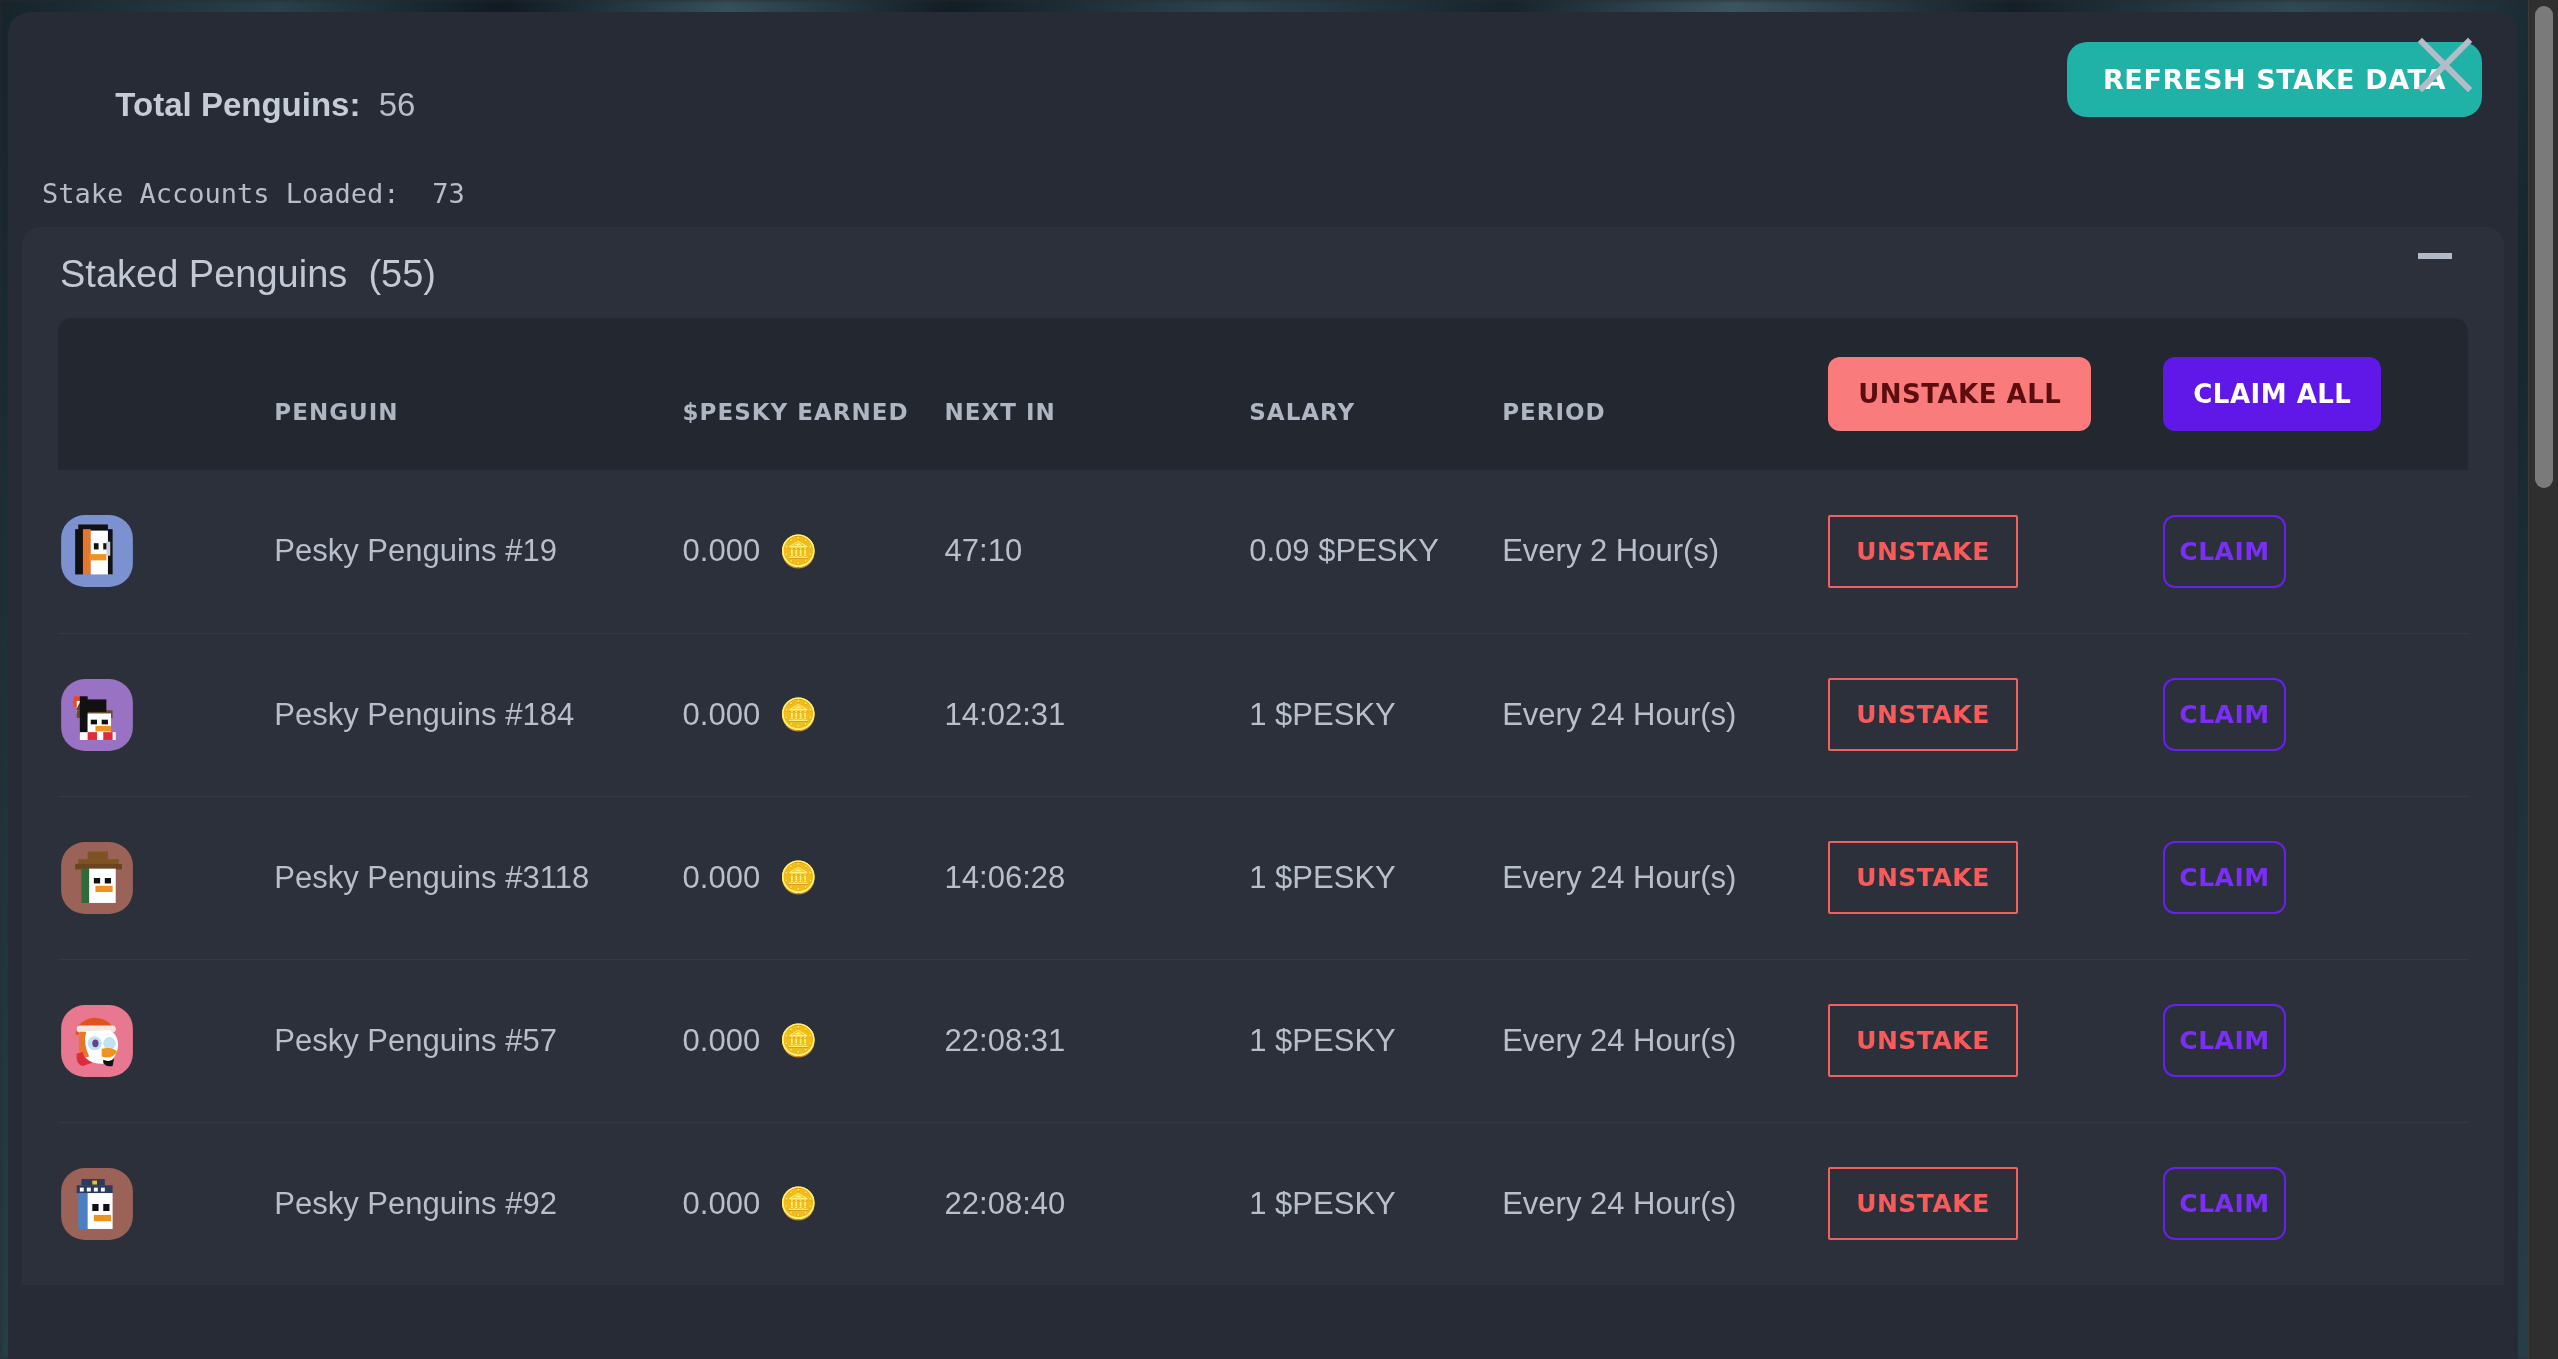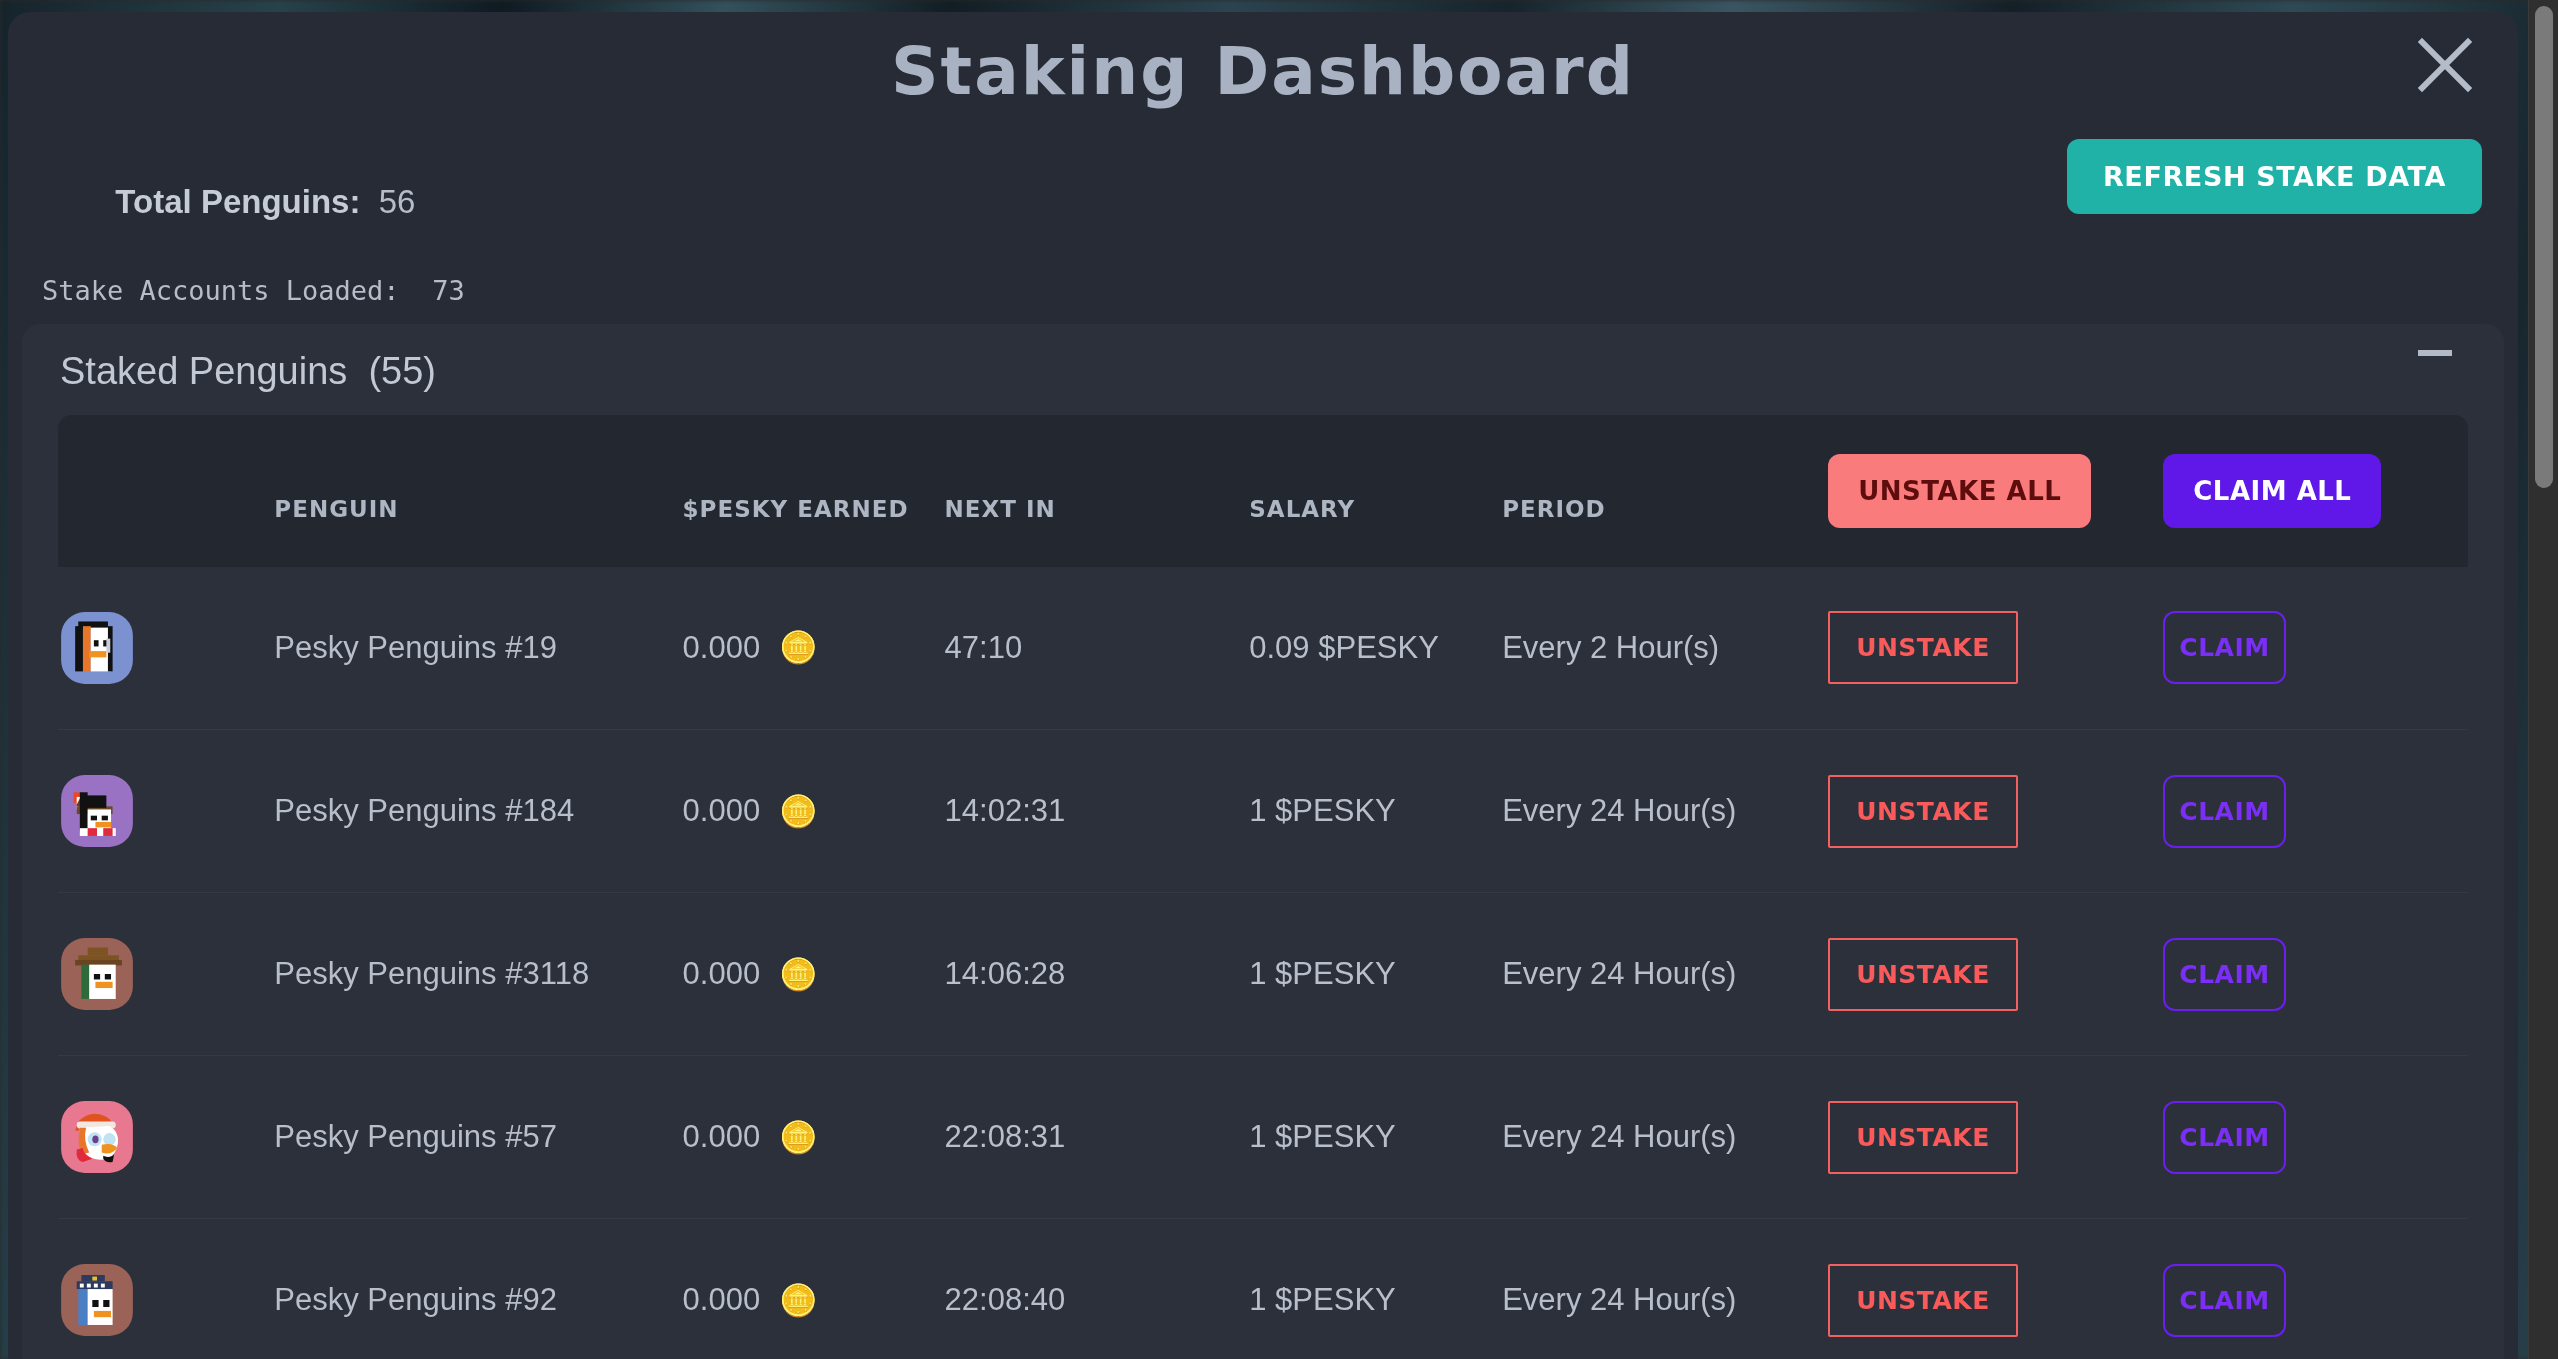--- a/index.html
+++ b/index.html
@@ -96,21 +96,21 @@
     letter-spacing: 0px;
     color: #b6bdc9;
     white-space: pre;
   }
 
   #refresh-btn {
     margin-top: 6px;
     background: #20b2a6;
     color: #ffffff;
     border: none;
-    border-radius: 12px;
+    border-radius: 20px;
     padding: 22px 36px;
     font-family: "DejaVu Sans", sans-serif;
     font-size: 27px;
     font-weight: 700;
     letter-spacing: 0.6px;
     cursor: pointer;
     white-space: nowrap;
   }
 
   
@@ -259,21 +259,20 @@
 
 <div id="modal">
 
   <div id="close-btn">
     <svg viewBox="0 0 62 62" width="62" height="62">
       <line x1="8" y1="8" x2="54" y2="54" stroke="#b4bcc9" stroke-width="6" stroke-linecap="square"></line>
       <line x1="54" y1="8" x2="8" y2="54" stroke="#b4bcc9" stroke-width="6" stroke-linecap="square"></line>
     </svg>
   </div>
 
-  <div id="modal-title">Staking Dashboard</div>
 
   <div id="stats-bar">
     <div class="stat-block">
       <div id="total-penguins-line">
         <span class="label">Total Penguins:</span><span>  </span><span class="value">56</span>
       </div>
       <div id="stake-accounts-line">Stake Accounts Loaded:  73</div>
     </div>
     <button id="refresh-btn">REFRESH STAKE DATA</button>
   </div>

